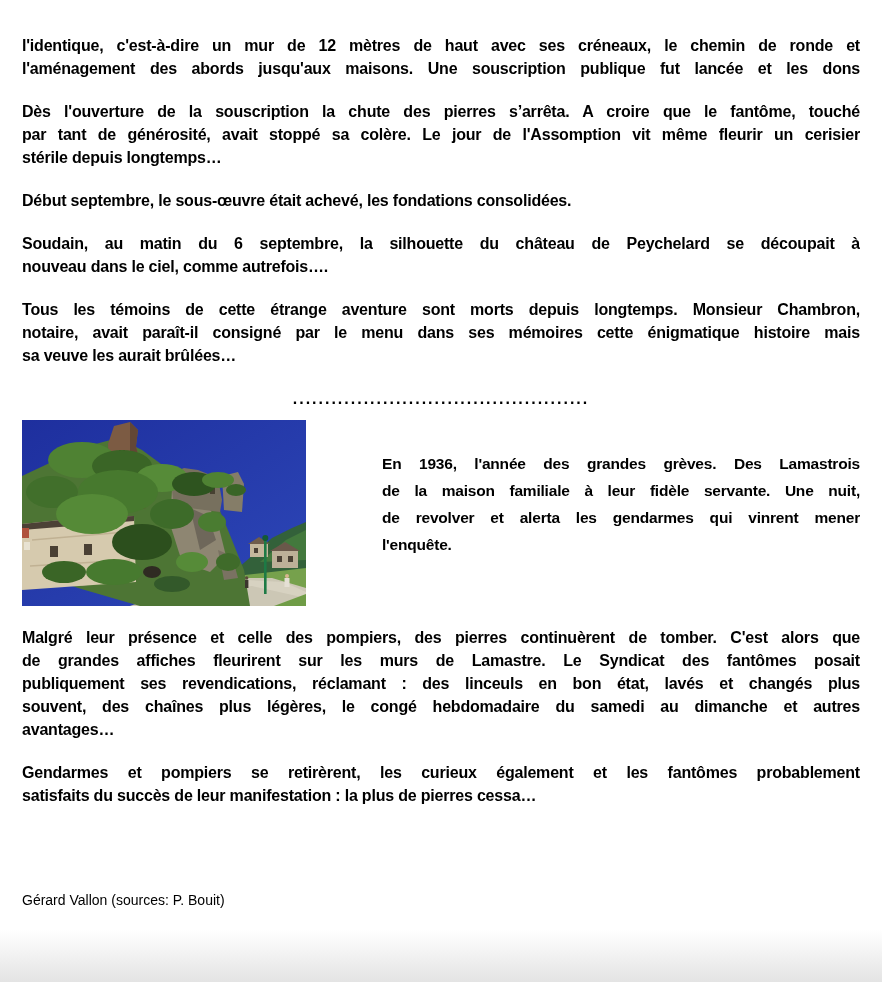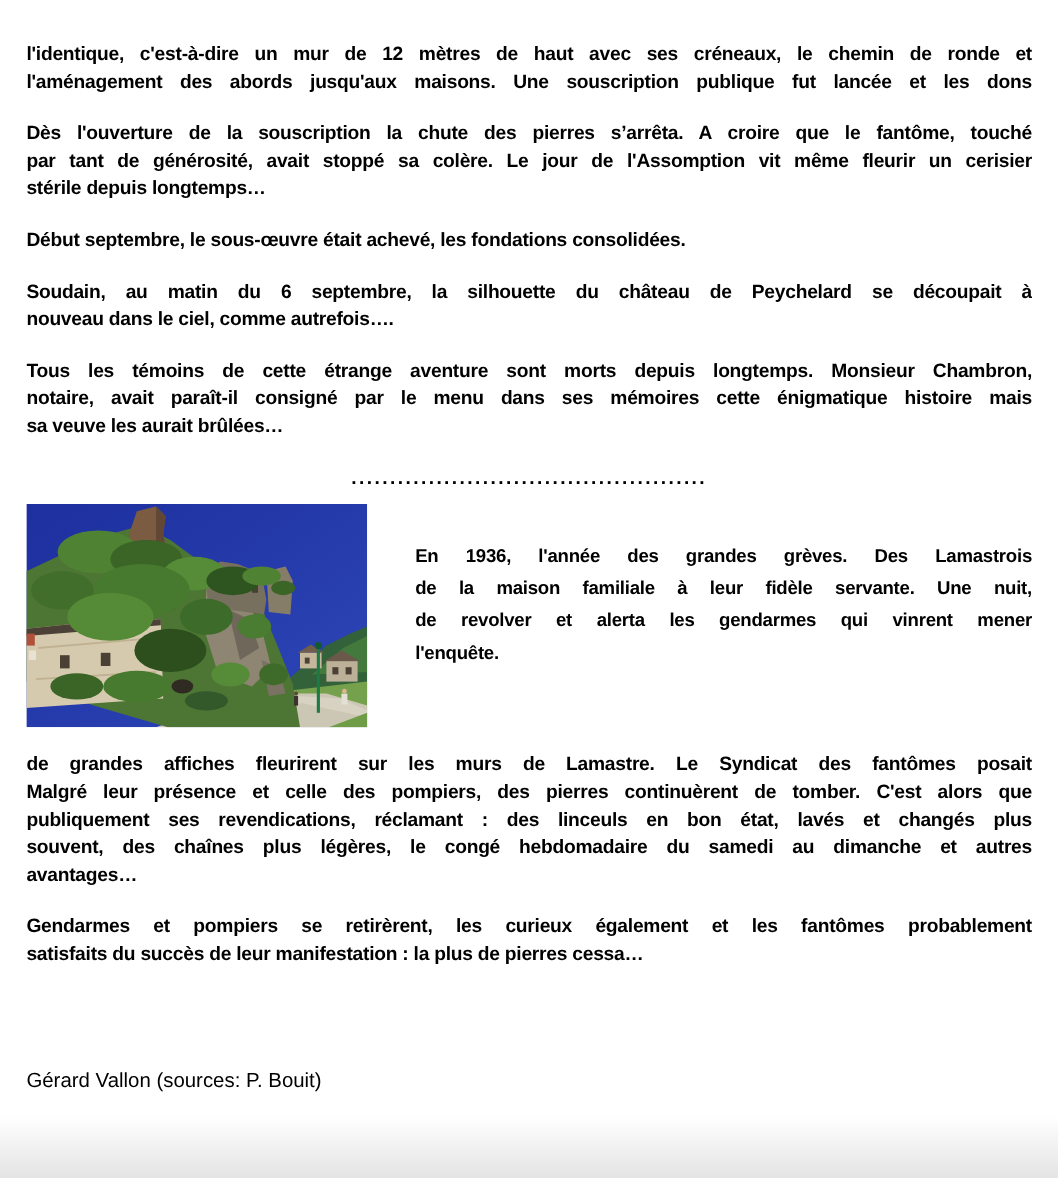--- a/index.html
+++ b/index.html
@@ -24,29 +24,29 @@
     white-space: normal;
   }
   .line.last { text-align: left; text-align-last: left; }
   .dots {
     text-align: center;
     font-size: 16px;
     line-height: 23px;
     letter-spacing: 2px;
     margin: 2px 0 10px 0;
   }
-  .media-row { display: flex; gap: 40px; margin: 0 0 20px 0; }
+  .media-row { display: flex; gap: 76px; margin: 0 0 20px 0; }
   figure.castle { margin: 0; width: 284px; height: 186px; flex: 0 0 auto; }
   figure.castle svg { display: block; }
   .side-col { flex: 1 1 auto; min-width: 0; padding-top: 30px; }
   .side-col .line { font-size: 15.5px; line-height: 27px; }
   .byline {
     margin-top: 82px;
     font-weight: 400;
-    font-size: 17px;
+    font-size: 14px;
     line-height: 23px;
     letter-spacing: 0;
   }
   .fade {
     position: absolute; left: 0; bottom: 0; width: 100%; height: 52px;
     background: linear-gradient(to bottom, rgba(214,214,214,0), rgba(205,205,205,0.55));
     pointer-events: none;
   }
 </style>
 </head>
@@ -188,22 +188,22 @@
     </figure>
     <div class="side-col">
       <div class="line">En 1936, l'année des grandes grèves. Des Lamastrois</div>
       <div class="line">de la maison familiale à leur fidèle servante. Une nuit,</div>
       <div class="line">de revolver et alerta les gendarmes qui vinrent mener</div>
       <div class="line last">l'enquête.</div>
     </div>
   </div>
 
   <div class="para">
+    <div class="line">Malgré leur présence et celle des pompiers, des pierres continuèrent de tomber. C'est alors que</div>
     <div class="line">de grandes affiches fleurirent sur les murs de Lamastre. Le Syndicat des fantômes posait</div>
-    <div class="line">Malgré leur présence et celle des pompiers, des pierres continuèrent de tomber. C'est alors que</div>
     <div class="line">publiquement ses revendications, réclamant : des linceuls en bon état, lavés et changés plus</div>
     <div class="line">souvent, des chaînes plus légères, le congé hebdomadaire du samedi au dimanche et autres</div>
     <div class="line last">avantages…</div>
   </div>
 
   <div class="para">
     <div class="line">Gendarmes et pompiers se retirèrent, les curieux également et les fantômes probablement</div>
     <div class="line last">satisfaits du succès de leur manifestation : la plus de pierres cessa…</div>
   </div>
 

